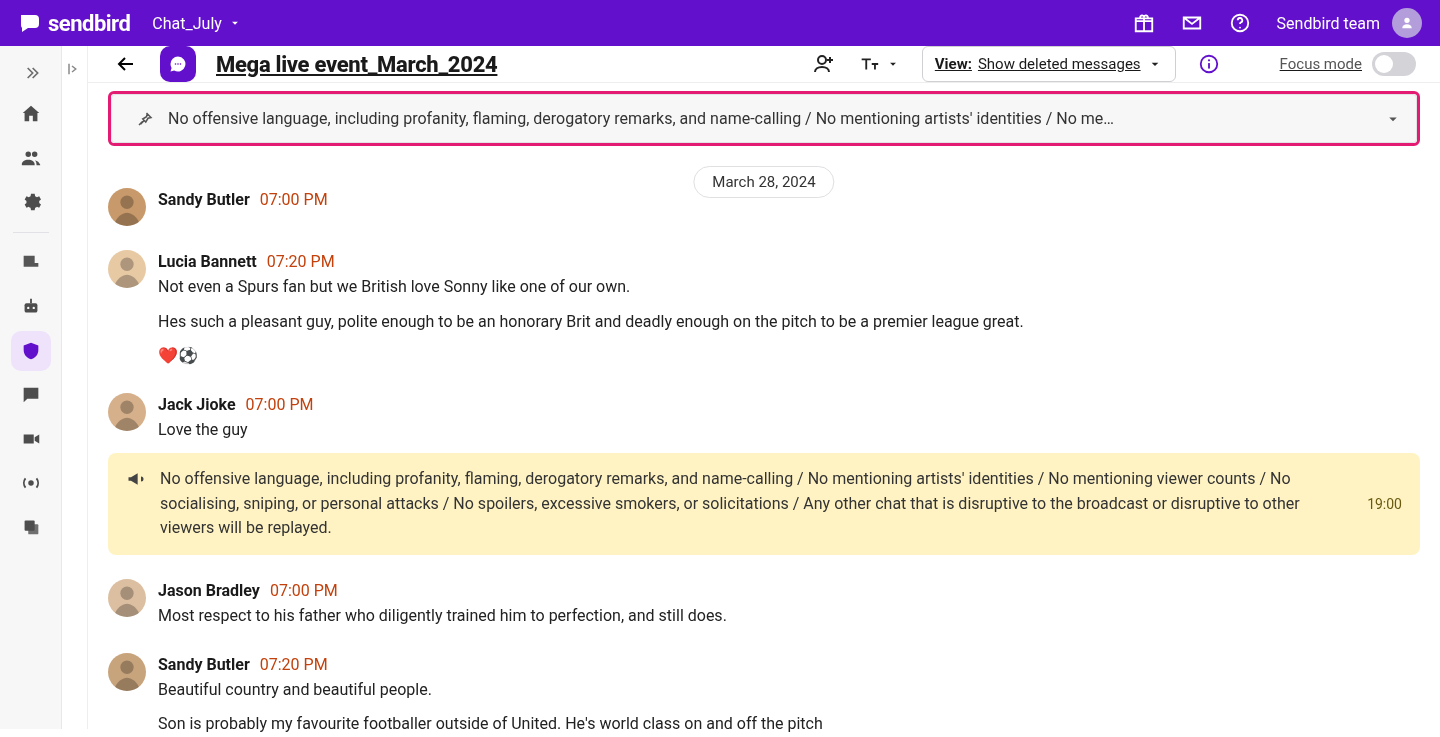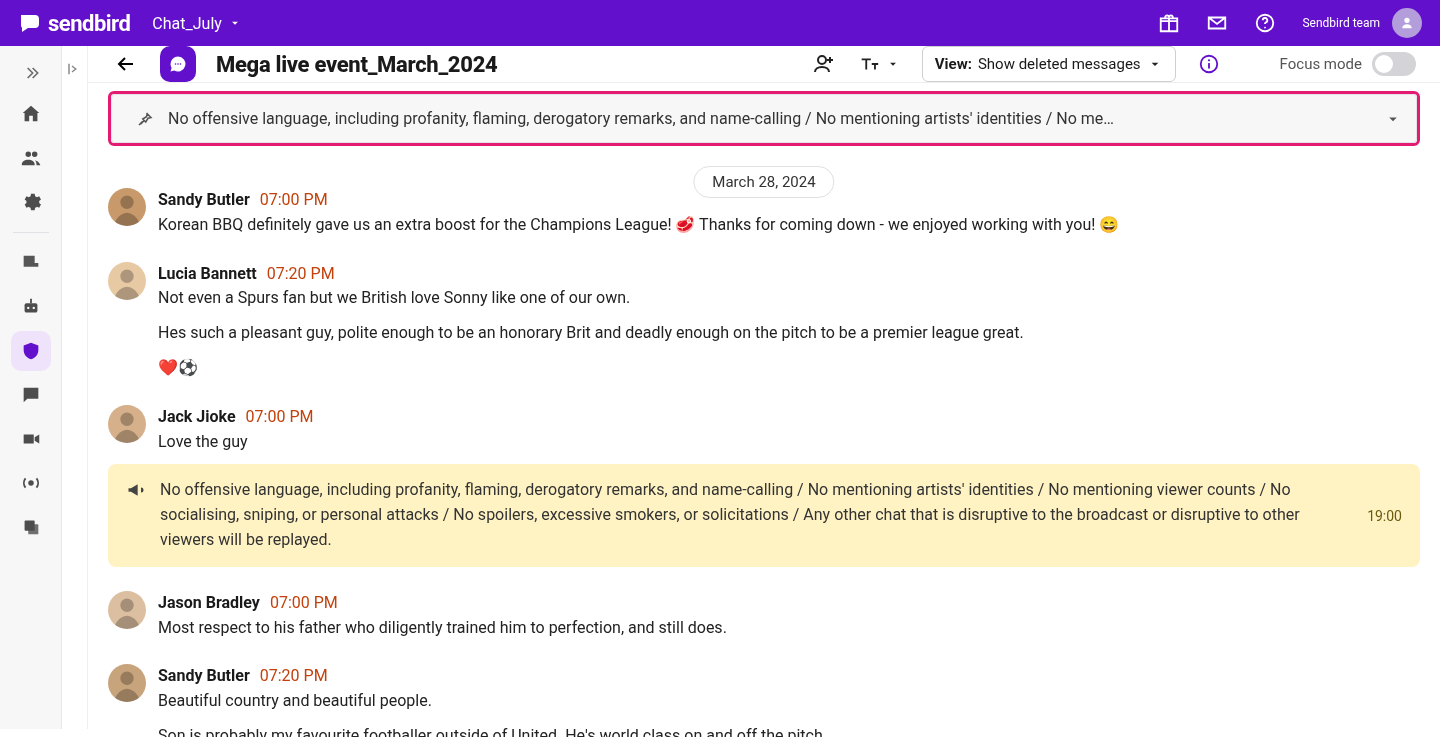--- a/index.html
+++ b/index.html
@@ -20,21 +20,21 @@
   .sidebar { width: 62px; background: #f7f7f8; border-right: 1px solid #e8e8ea; display: flex; flex-direction: column; align-items: center; padding-top: 10px; gap: 4px; }
   .side-item { width: 40px; height: 40px; border-radius: 10px; display: flex; align-items: center; justify-content: center; cursor: pointer; color: #4d4d4d; }
   .side-item.collapse { width: 40px; height: 34px; color: #6d6d6d; }
   .side-item.active { background: #eee3fb; color: #6210cc; }
   .side-sep { width: 36px; height: 1px; background: #e2e2e6; margin: 6px 0; }
 
   .sub-collapse { width: 26px; display: flex; align-items: flex-start; justify-content: center; padding-top: 14px; border-right: 1px solid #eee; color: #8a8a8a; }
   .sub-collapse .icon { cursor: pointer; }
 
   .content { flex: 1; display: flex; flex-direction: column; }
-  .chat-header { height: 64px; display: flex; align-items: center; padding: 0 24px; border-bottom: 1px solid #eee; gap: 20px; }
+  .chat-header { height: 64px; display: flex; align-items: center; padding: 0 24px; border-bottom: 1px solid #eee; gap: 20px; text-decoration: underline; }
   .back-btn { width: 28px; height: 28px; display:flex; align-items:center; justify-content:center; cursor:pointer; }
   .chan-badge { width: 36px; height: 36px; border-radius: 10px; background: #6210cc; display: flex; align-items:center; justify-content:center; }
   .chan-badge svg { width: 20px; height: 20px; fill:#fff; }
   .chan-title { font-weight: 800; font-size: 22px; letter-spacing:-0.3px; }
   .chat-header-spacer { flex:1; }
   .hdr-icons { display:flex; align-items:center; gap: 22px; }
   .hdr-btn { display:flex; align-items:center; cursor:pointer; color:#333; }
   .view-drop { border:1px solid #d0d0d4; border-radius:6px; padding: 8px 12px; display:flex; align-items:center; gap:6px; font-size:15px; cursor:pointer; }
   .view-drop b { font-weight:700; }
   .info-icon { color:#6210cc; }
@@ -98,21 +98,21 @@
     </div>
     <div class="ticon">
       <svg width="22" height="22" viewBox="0 0 24 24">
           <circle cx="12" cy="12" r="9" fill="none" stroke="#fff" stroke-width="2"></circle>
           <path fill="none" stroke="#fff" stroke-width="2" d="M9.5 9a2.5 2.5 0 1 1 3.5 2.3c-.8.4-1 1-1 1.7"></path>
           <circle cx="12" cy="17" r="1" fill="#fff"></circle>
         </svg>
     </div>
   </div>
   <div class="team-area">
-    <span style="font-size:12px;">Sendbird team</span>
+    <span style="font-size:16px;">Sendbird team</span>
     <div class="avatar-circle">
       <svg viewBox="0 0 24 24">
           <path d="M12 12a4 4 0 1 0-4-4 4 4 0 0 0 4 4zm0 2c-4 0-7 2-7 5v1h14v-1c0-3-3-5-7-5z"></path>
         </svg>
     </div>
   </div>
 </div>
 
 <div class="main">
 
@@ -268,21 +268,20 @@
             <svg viewBox="0 0 40 40">
               <circle cx="20" cy="15" r="7" fill="rgba(0,0,0,0.25)"></circle>
               <path d="M6 40c2-10 10-14 14-14s12 4 14 14z" fill="rgba(0,0,0,0.25)"></path>
             </svg>
           </div>
         <div class="body">
           <div class="meta">
               <span class="name">Sandy Butler</span>
               <span class="time">07:00 PM</span>
             </div>
-          <div class="text">Korean BBQ definitely gave us an extra boost for the Champions League! 🥩 Thanks for coming down - we enjoyed working with you! 😄</div>
         </div>
       </div>
 
       <div class="msg">
         <div class="av" style="background: rgb(231, 201, 164);">
             <svg viewBox="0 0 40 40">
               <circle cx="20" cy="15" r="7" fill="rgba(0,0,0,0.25)"></circle>
               <path d="M6 40c2-10 10-14 14-14s12 4 14 14z" fill="rgba(0,0,0,0.25)"></path>
             </svg>
           </div>

